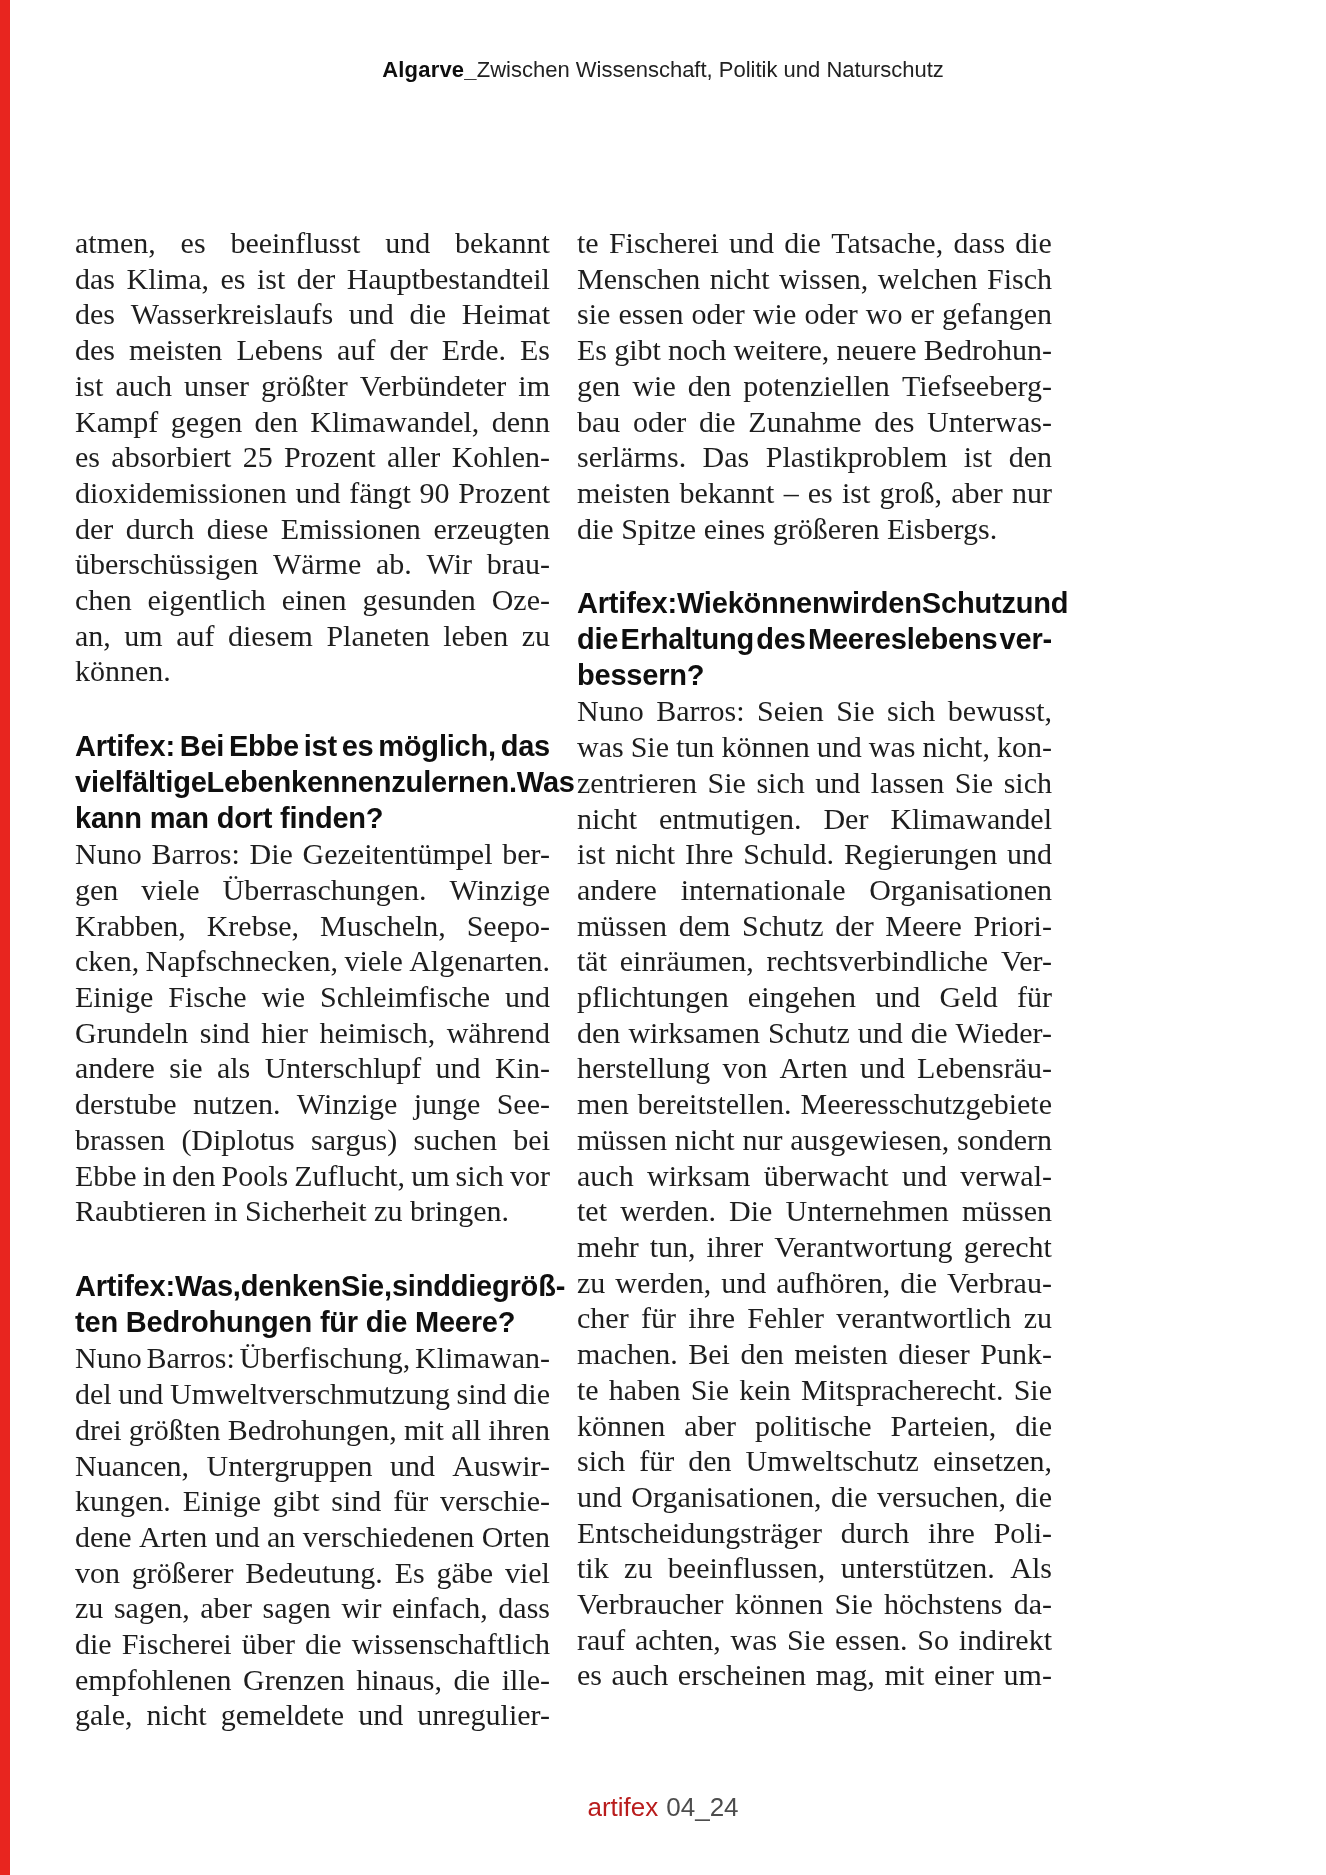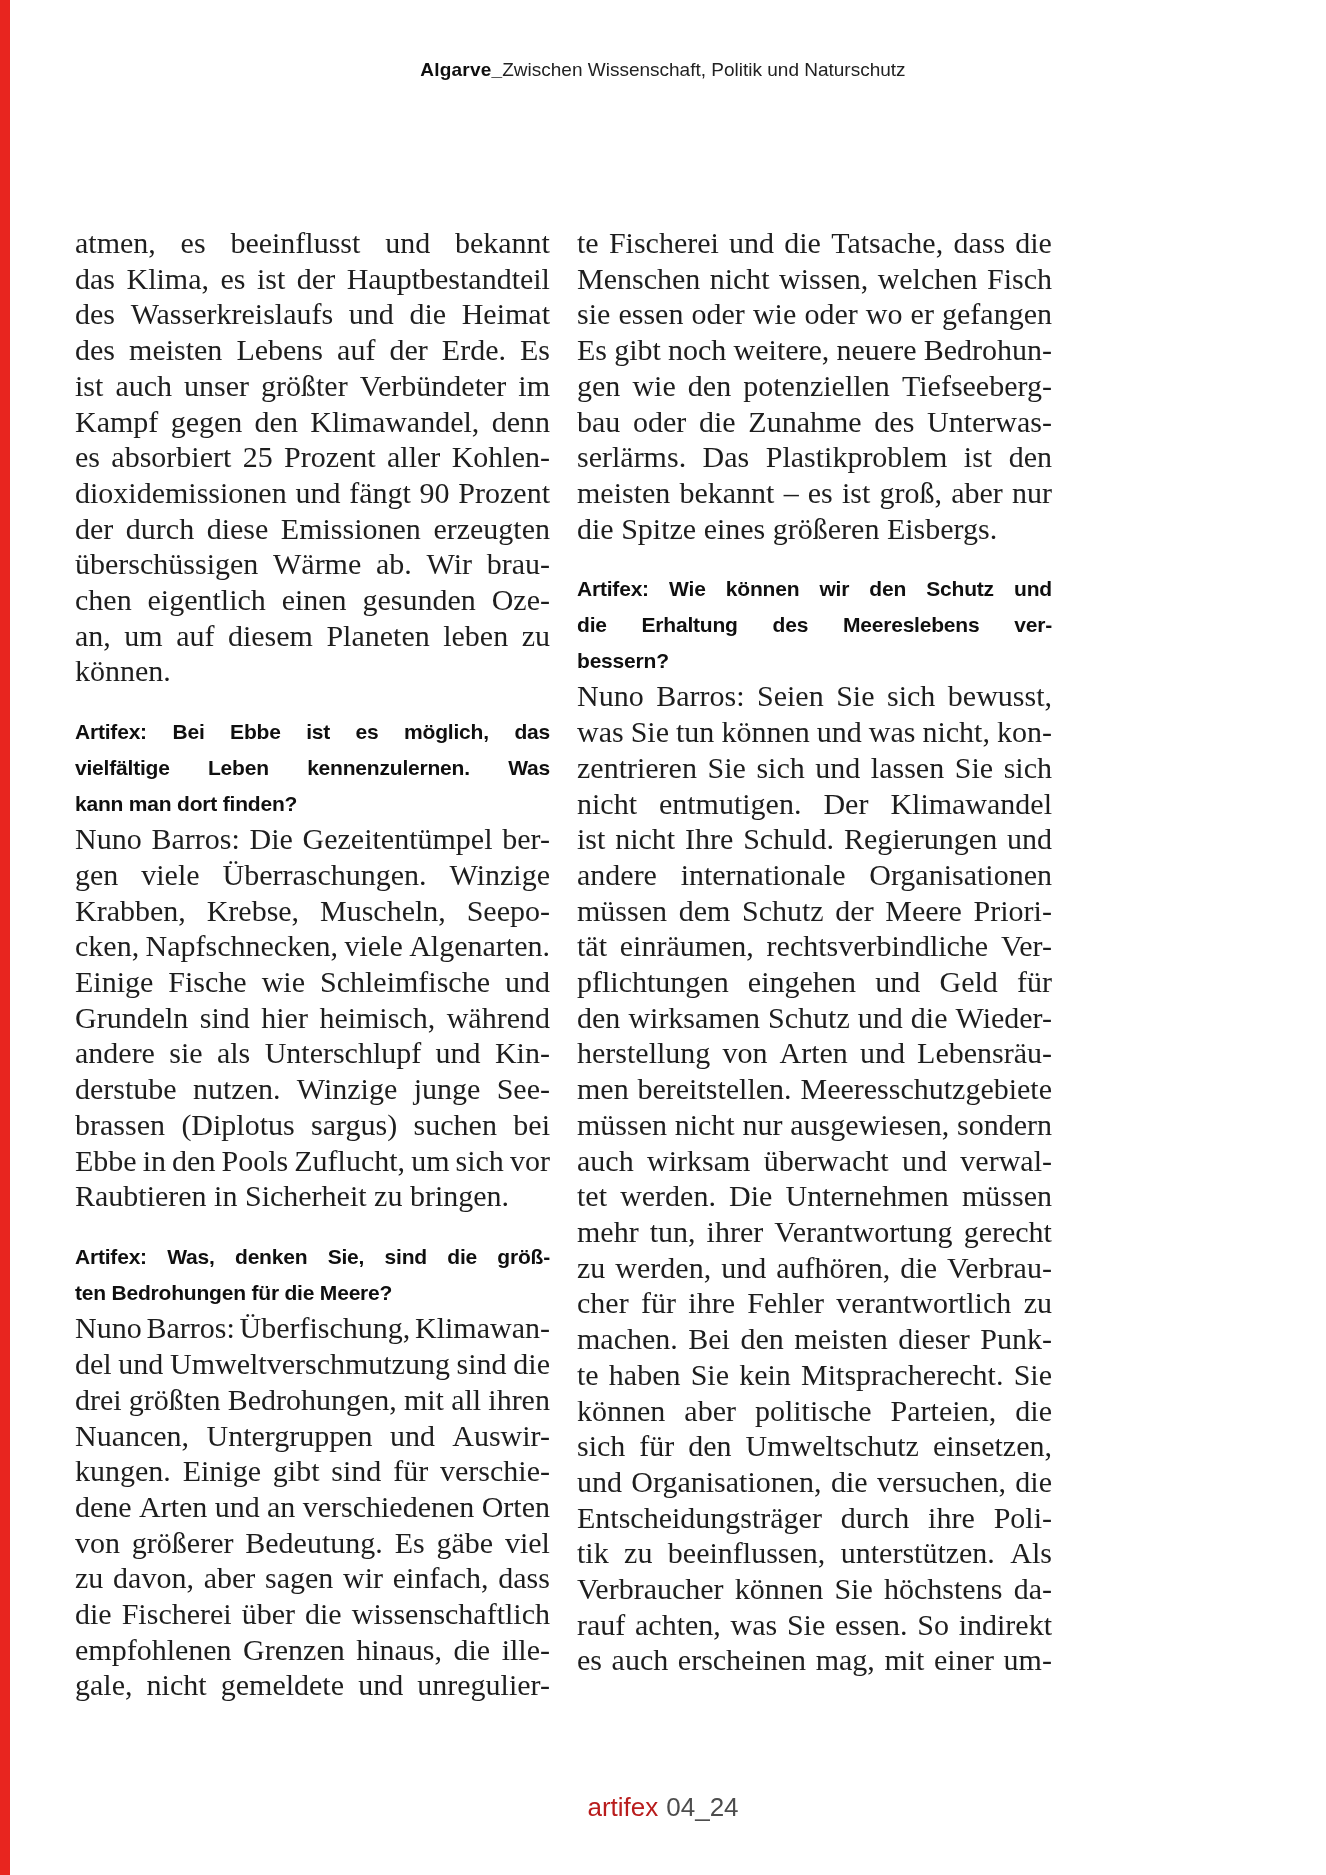--- a/index.html
+++ b/index.html
@@ -16,21 +16,21 @@
     left:0;top:0;
     width:10px;height:1875px;
     background:#e8251f;
   }
   .running-header{
     position:absolute;
     left:0;right:0;
     top:55px;
     text-align:center;
     font-family:"Liberation Sans","DejaVu Sans",sans-serif;
-    font-size:19px;
+    font-size:22px;
     line-height:30px;
     color:#222222;
     white-space:nowrap;
   }
   .running-header .bold{
     font-weight:700;
     color:#0e0e0e;
     letter-spacing:0.2px;
   }
   .col{
@@ -43,25 +43,25 @@
   .block{margin:0;}
   .block.body{
     font-family:"Liberation Serif","DejaVu Serif",serif;
     font-size:30px;
     line-height:35.7px;
     color:#1e1e1e;
   }
   .block.heading{
     font-family:"Liberation Sans","DejaVu Sans",sans-serif;
     font-weight:700;
-    font-size:21px;
+    font-size:29px;
     letter-spacing:-0.2px;
     line-height:35.7px;
     color:#0f0f0f;
-    margin-top:25px;
+    margin-top:40px;
   }
   .line{
     display:flex;
     justify-content:space-between;
     white-space:nowrap;
   }
   .line.last{
     display:block;
     white-space:nowrap;
   }
@@ -342,21 +342,21 @@
         <div class="line">
           <span>von</span>
           <span>größerer</span>
           <span>Bedeutung.</span>
           <span>Es</span>
           <span>gäbe</span>
           <span>viel</span>
         </div>
         <div class="line">
           <span>zu</span>
-          <span>davon,</span>
+          <span>sagen,</span>
           <span>aber</span>
           <span>sagen</span>
           <span>wir</span>
           <span>einfach,</span>
           <span>dass</span>
         </div>
         <div class="line">
           <span>die</span>
           <span>Fischerei</span>
           <span>über</span>

